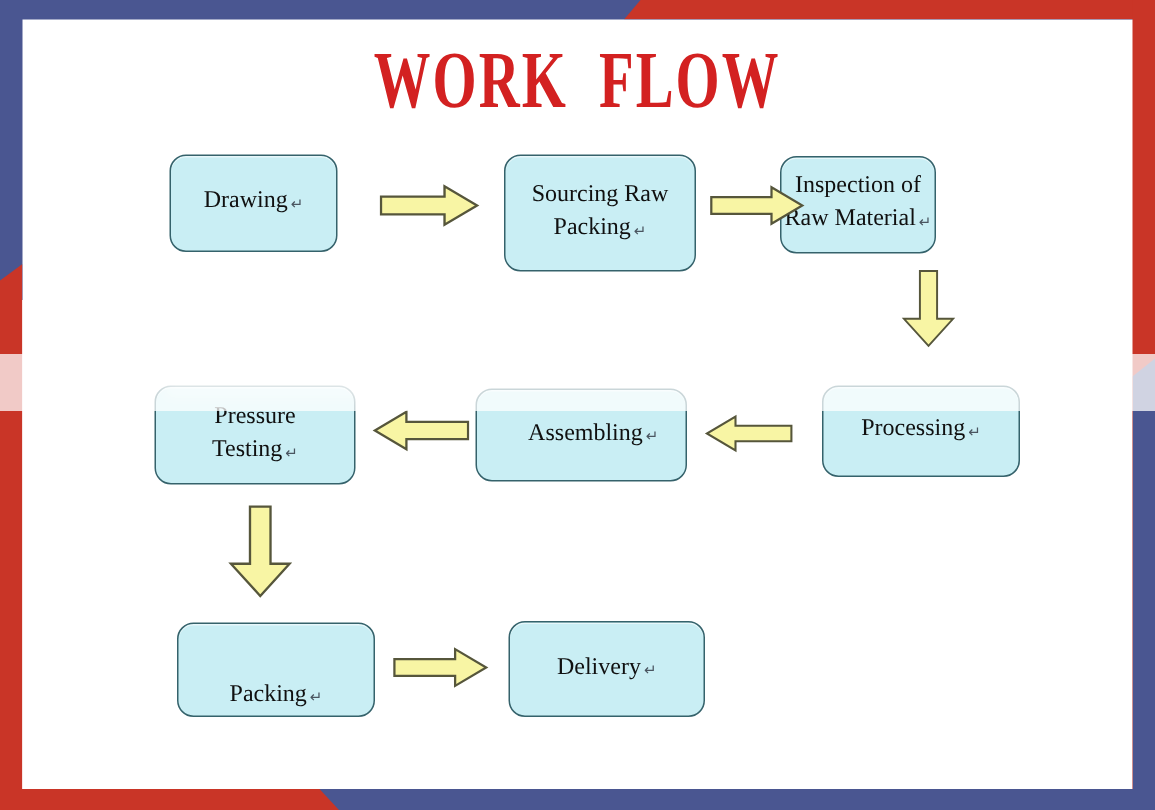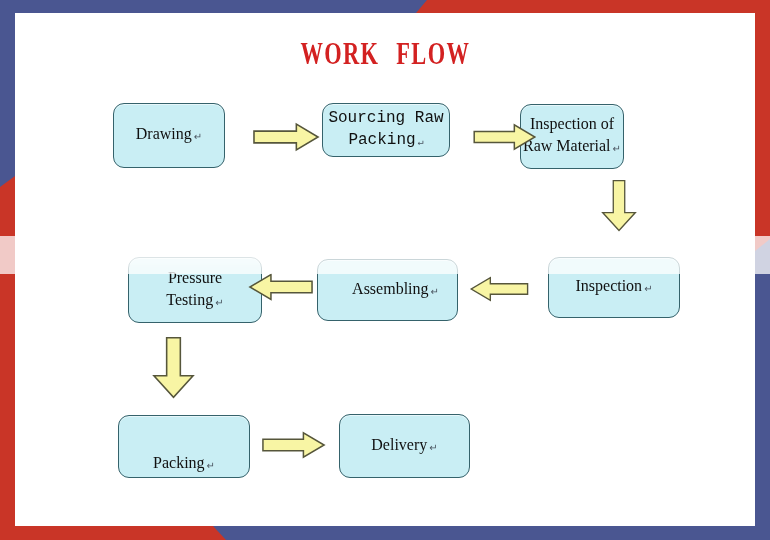--- a/index.html
+++ b/index.html
@@ -19,21 +19,21 @@
   .bar-right-blue{left:755px;top:0;width:15px;height:540px;background:var(--frame-blue);
     clip-path:polygon(0 251px,15px 239px,15px 540px,0 540px);}
   .bar-bottom-blue{left:0;top:526px;width:770px;height:14px;background:var(--frame-blue);}
   .bar-bottom-red{left:0;top:526px;width:770px;height:14px;background:var(--frame-red);
     clip-path:polygon(0 0,213px 0,226px 14px,0 14px);}
   
   .title{
     position:absolute;left:0;top:33px;width:770px;margin:0;
     text-align:center;color:var(--title-red);
     font-family:"Liberation Serif", serif;font-weight:bold;
-    font-size:32px;line-height:40px;letter-spacing:2px;word-spacing:14px;
+    font-size:54px;line-height:40px;letter-spacing:2px;word-spacing:14px;
   }
   .title-inner{display:inline-block;transform:scaleX(0.70);transform-origin:50% 50%;white-space:nowrap;}
   
   .fbox{
     position:absolute;box-sizing:border-box;
     background:var(--box-fill);border:1.4px solid var(--box-border);
     border-radius:11px;
     display:flex;flex-direction:column;justify-content:center;align-items:center;
     font-size:16px;color:#101010;line-height:22px;text-align:center;
     box-shadow:inset 0 1px 0 rgba(255,255,255,.55);
@@ -70,36 +70,36 @@
   <div class="bar bar-right-red"></div>
   <div class="bar bar-right-blue"></div>
   <div class="bar bar-bottom-blue"></div>
   <div class="bar bar-bottom-red"></div>
 
   <h1 class="title"><span class="title-inner">WORK FLOW</span></h1>
 
   <div class="fbox" style="left:113px;top:103px;width:112px;height:65px;">
     <div><span>Drawing</span><span class="ret">↵</span></div>
   </div>
-  <div class="fbox" style="left:322px;top:103px;width:128px;height:54px;font-family:Liberation Mono, monospace;">
+  <div class="fbox" style="left:336px;top:103px;width:128px;height:78px;">
     <div><span>Sourcing Raw</span></div>
     <div><span>Packing</span><span class="ret">↵</span></div>
   </div>
   <div class="fbox" style="left:520px;top:104px;width:104px;height:65px;">
     <div><span>Inspection of</span></div>
     <div><span>Raw Material</span><span class="ret">↵</span></div>
   </div>
 
   <div class="fbox" style="left:548px;top:257px;width:132px;height:61px;">
-    <div><span>Inspection</span><span class="ret">↵</span></div>
+    <div><span>Processing</span><span class="ret">↵</span></div>
   </div>
   <div class="fbox" style="left:317px;top:259px;width:141px;height:62px;padding-left:16px;">
     <div><span>Assembling</span><span class="ret">↵</span></div>
   </div>
-  <div class="fbox" style="left:128px;top:257px;width:134px;height:66px;">
+  <div class="fbox" style="left:103px;top:257px;width:134px;height:66px;">
     <div><span>Pressure</span></div>
     <div><span>Testing</span><span class="ret">↵</span></div>
   </div>
 
   <div class="fbox" style="left:118px;top:415px;width:132px;height:63px;justify-content:flex-end;">
     <div><span>Packing</span><span class="ret">↵</span></div>
   </div>
   <div class="fbox" style="left:339px;top:414px;width:131px;height:64px;">
     <div><span>Delivery</span><span class="ret">↵</span></div>
   </div>

